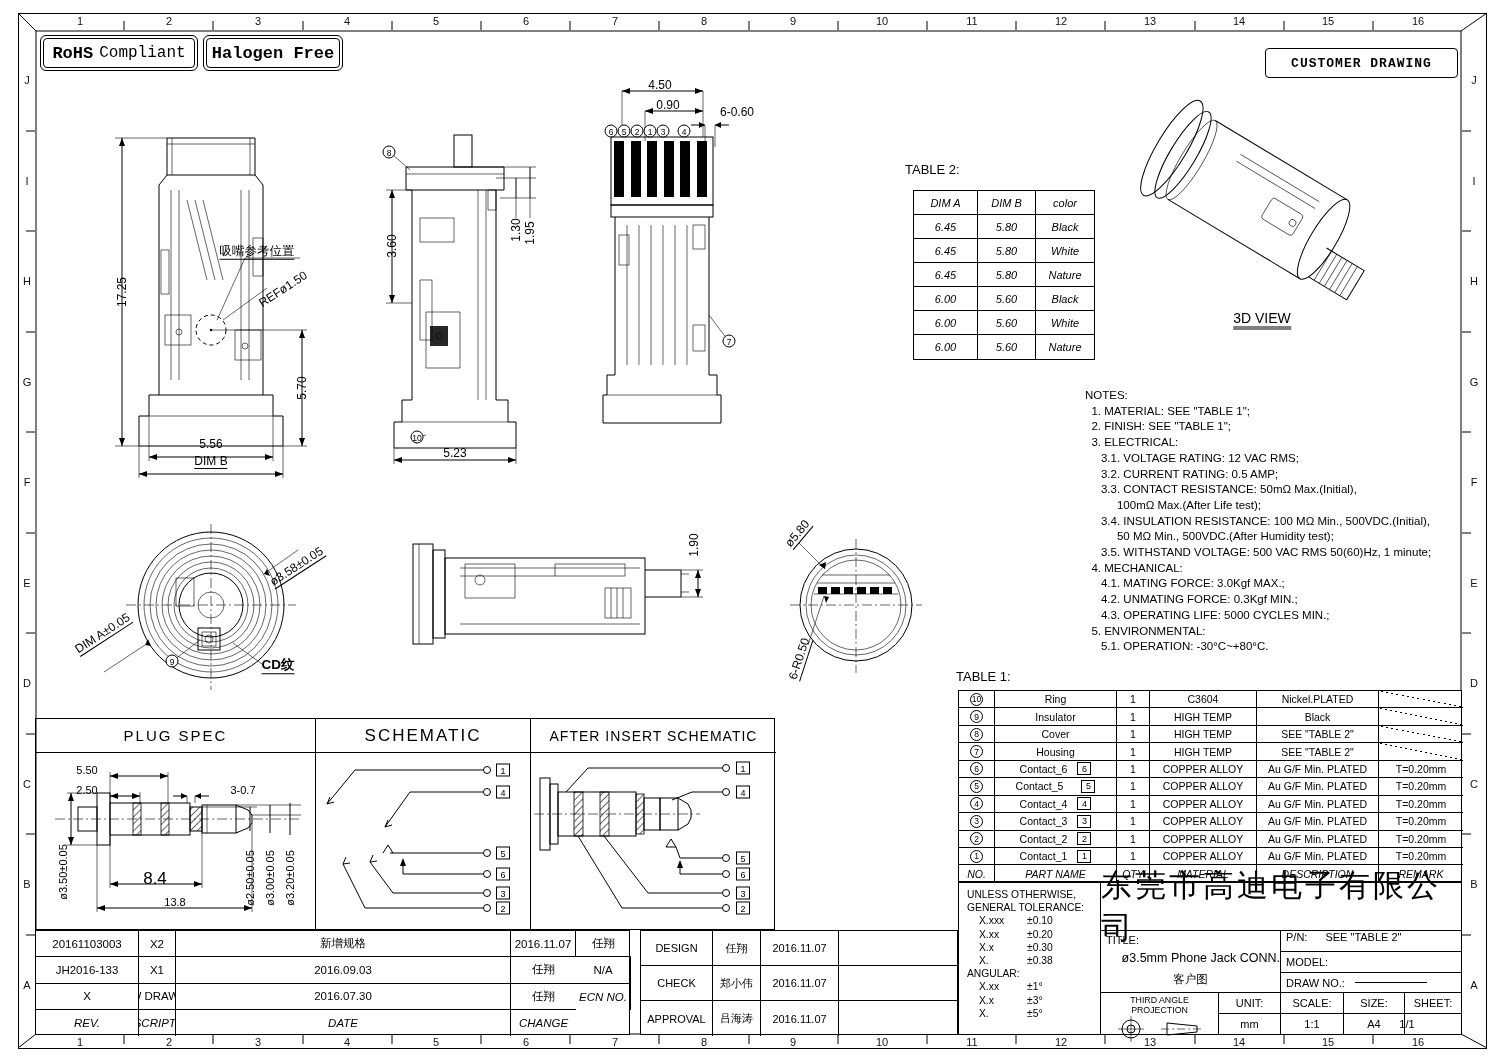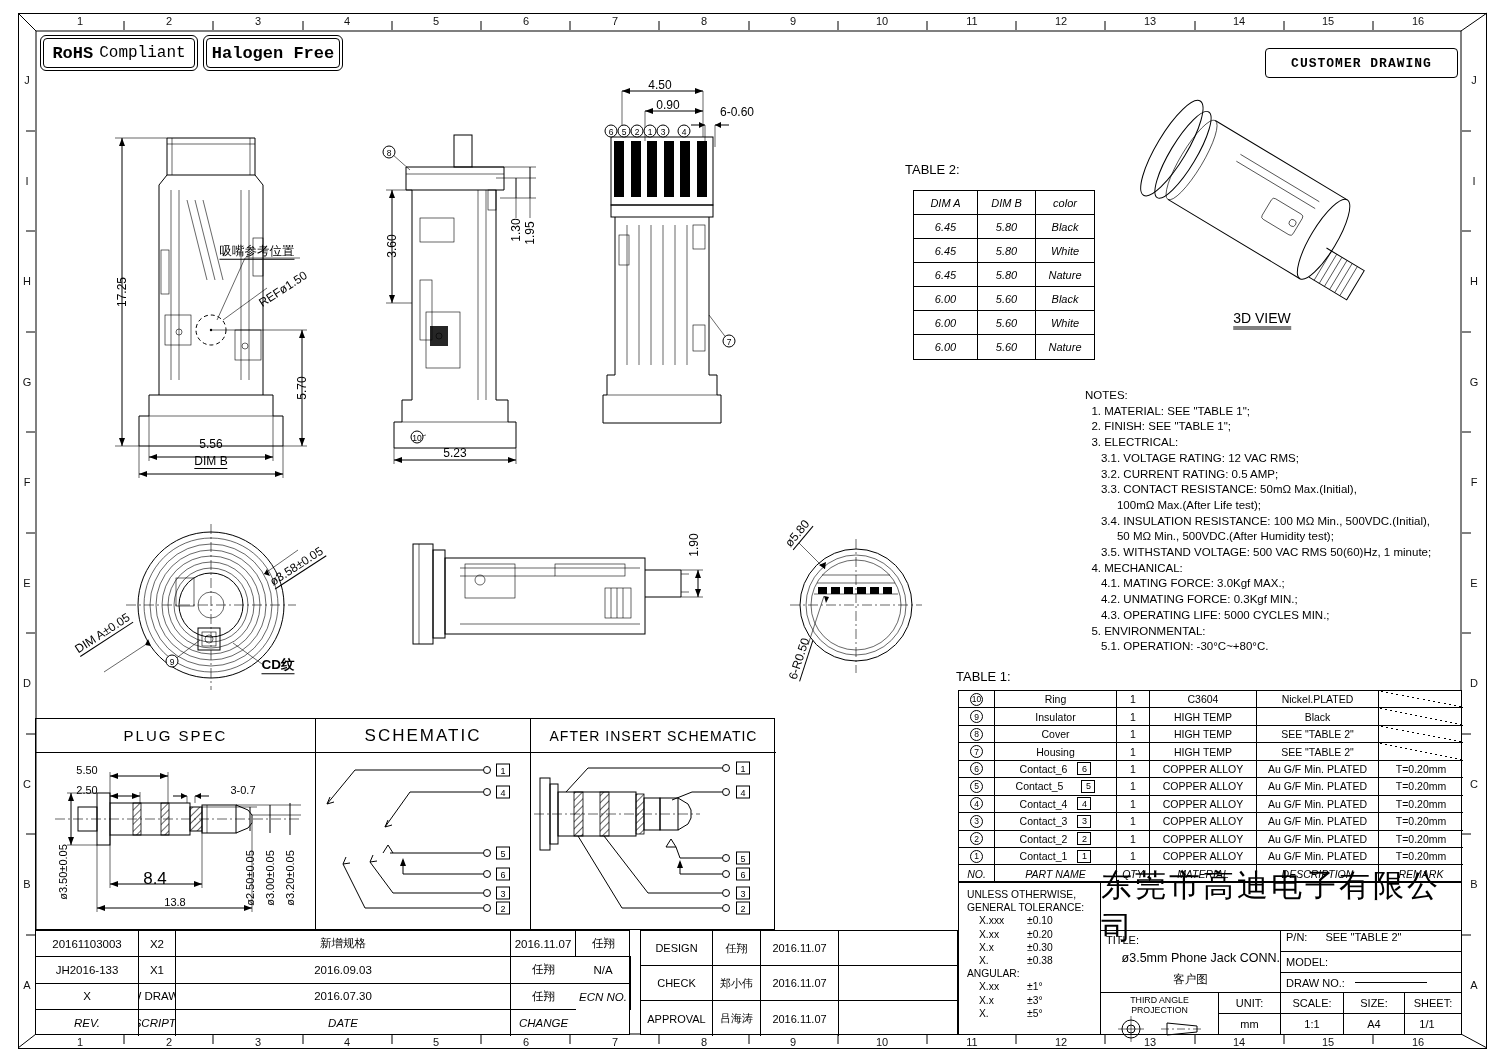--- a/index.html
+++ b/index.html
@@ -696,16 +696,16 @@
       </svg>
     </div>
 
     <div class="tbcell ctr" style="left:260px;top:110px;width:62px;height:21px;border-right:1px solid #000;border-bottom:1px solid #000">UNIT:</div>
     <div class="tbcell ctr" style="left:260px;top:131px;width:62px;height:20px;border-right:1px solid #000">mm</div>
     <div class="tbcell ctr" style="left:322px;top:110px;width:63px;height:21px;border-right:1px solid #000;border-bottom:1px solid #000">SCALE:</div>
     <div class="tbcell ctr" style="left:322px;top:131px;width:63px;height:20px;border-right:1px solid #000">1:1</div>
     <div class="tbcell ctr" style="left:385px;top:110px;width:61px;height:21px;border-right:1px solid #000;border-bottom:1px solid #000">SIZE:</div>
     <div class="tbcell ctr" style="left:385px;top:131px;width:61px;height:20px;border-right:1px solid #000">A4</div>
     <div class="tbcell ctr" style="left:446px;top:110px;width:56px;height:21px;border-bottom:1px solid #000">SHEET:</div>
-    <div class="tbcell ctr" style="left:440px;top:131px;width:56px;height:20px">1/1</div>
+    <div class="tbcell ctr" style="left:420px;top:131px;width:56px;height:20px">1/1</div>
   </div>
 
 </div>
 
 </body></html>

